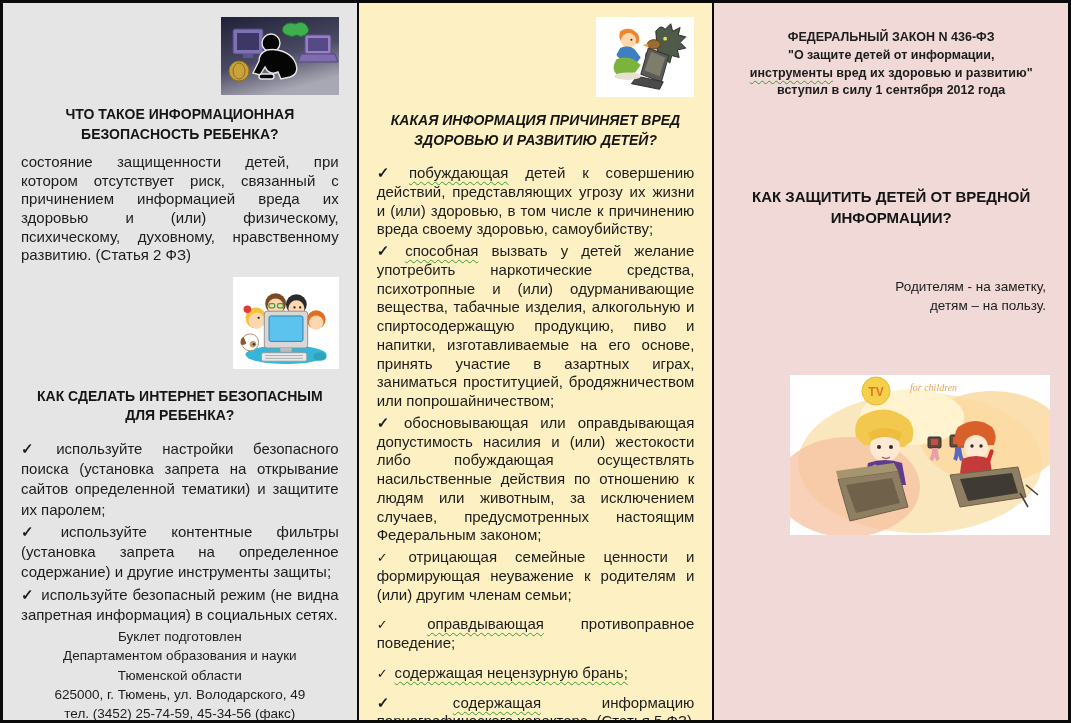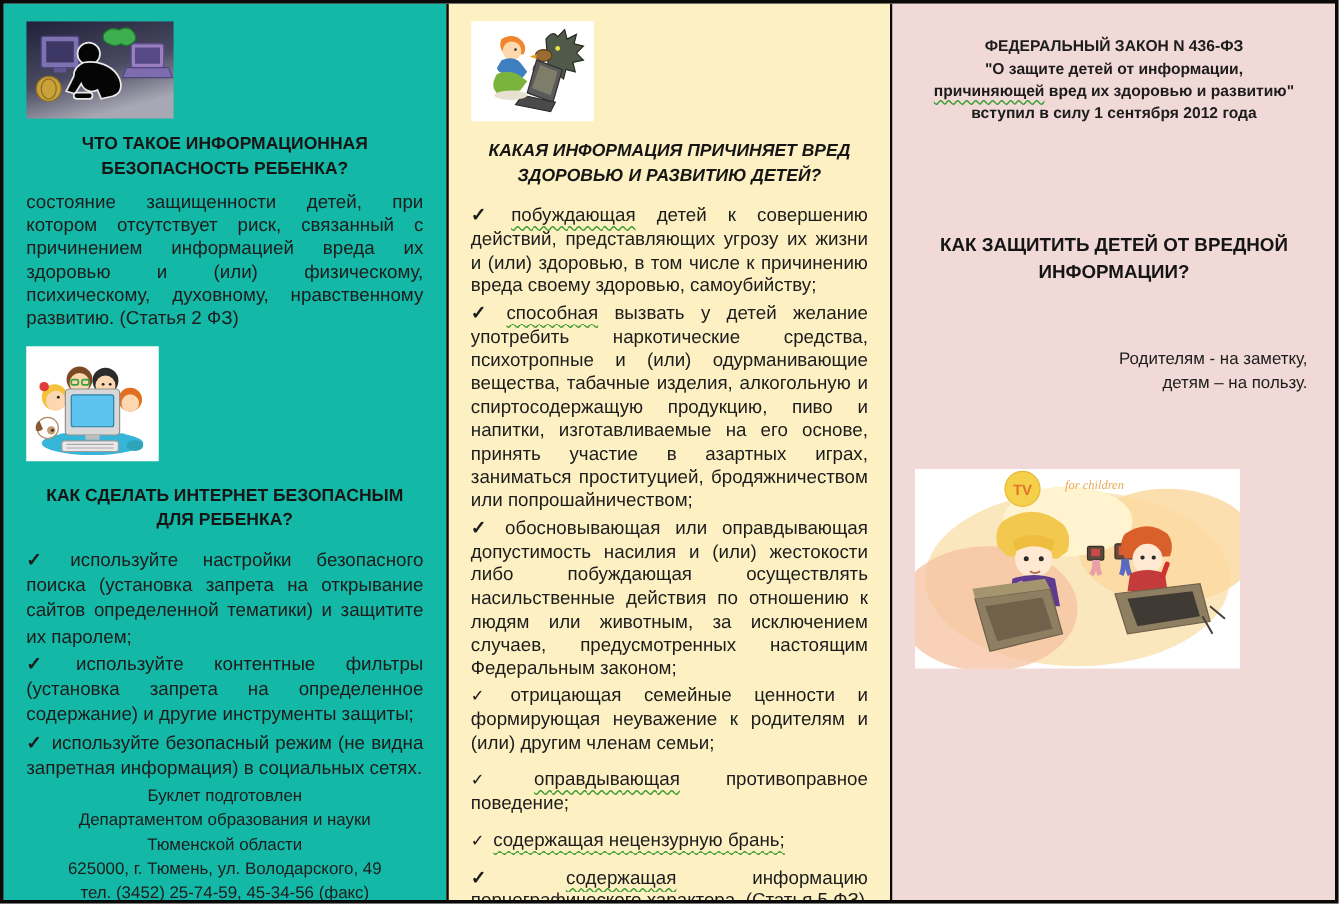--- a/index.html
+++ b/index.html
@@ -2,25 +2,25 @@
 <html><head>
 <meta charset="utf-8">
 <style>
   html,body { margin:0; padding:0; background:#ffffff; }
   .brochure {
     width:1071px; height:723px; box-sizing:border-box;
     border:3px solid #0a0a0a; display:flex;
     font-family:"Liberation Sans", sans-serif; color:#1c1c1c;
   }
   .panel { flex:1 1 0; display:flex; flex-direction:column; box-sizing:border-box; padding:14px 18px 8px; overflow:hidden; }
-  .panel-left   { background:#14b8a6; }
+  .panel-left   { background:#e5e5e5; }
   .panel-middle { background:#fdf0c2; border-left:2px solid #0a0a0a; border-right:2px solid #0a0a0a; }
   .panel-right  { background:#f0d9d6; padding-top:26px; }
 
-  .img-wrap { display:flex; justify-content:flex-start; }
+  .img-wrap { display:flex; justify-content:flex-end; }
   .img-card { background:#ffffff; padding:3px; }
 
   .heading { font-weight:bold; text-align:center; font-size:14px; line-height:1.4; color:#151515; }
   .body-text { font-size:15px; line-height:1.24; text-align:justify; }
 
   .check-item { font-size:15px; line-height:1.35; text-align:justify; margin-bottom:2px; }
   .check-item-m { font-size:15px; line-height:1.25; text-align:justify; margin-bottom:3px; }
   .check-item-m.gap { margin-top:11px; }
   .check { font-weight:bold; margin-right:7px; }
   .check.light { font-weight:normal; font-size:13px; }
@@ -195,21 +195,21 @@
         <div class="check-item-m gap"><span class="check light">✓</span><span class="spell">оправдывающая</span><span> противоправное поведение;</span></div>
         <div class="check-item-m gap"><span class="check light">✓</span><span class="spell">содержащая нецензурную брань;</span></div>
         <div class="check-item-m gap"><span class="check">✓</span><span class="spell">содержащая</span><span> информацию порнографического характера. (Статья 5 ФЗ)</span></div>
       </div>
   </div>
 
   <div class="panel panel-right">
     <div class="law-header">
         <div class="law-line"><span>ФЕДЕРАЛЬНЫЙ ЗАКОН N 436-ФЗ</span></div>
         <div class="law-line"><span>"О защите детей от информации,</span></div>
-        <div class="law-line"><span class="spell">причиняющей</span><span> вред их здоровью и развитию"</span></div>
+        <div class="law-line"><span class="spell">инструменты</span><span> вред их здоровью и развитию"</span></div>
         <div class="law-line"><span>вступил в силу 1 сентября 2012 года</span></div>
       </div>
 
     <div class="heading right-title">КАК ЗАЩИТИТЬ ДЕТЕЙ ОТ ВРЕДНОЙ ИНФОРМАЦИИ?</div>
 
     <div class="note-block">
         <div class="note-line">Родителям - на заметку,</div>
         <div class="note-line">детям – на пользу.</div>
       </div>
 

